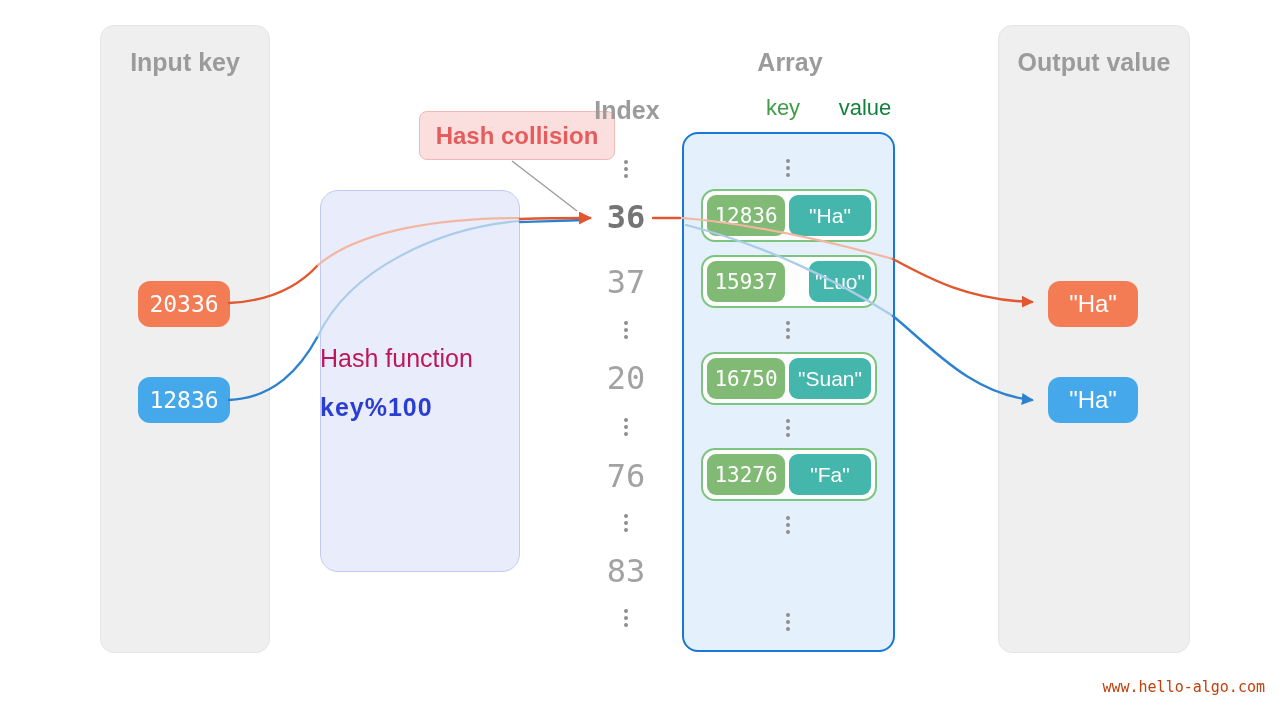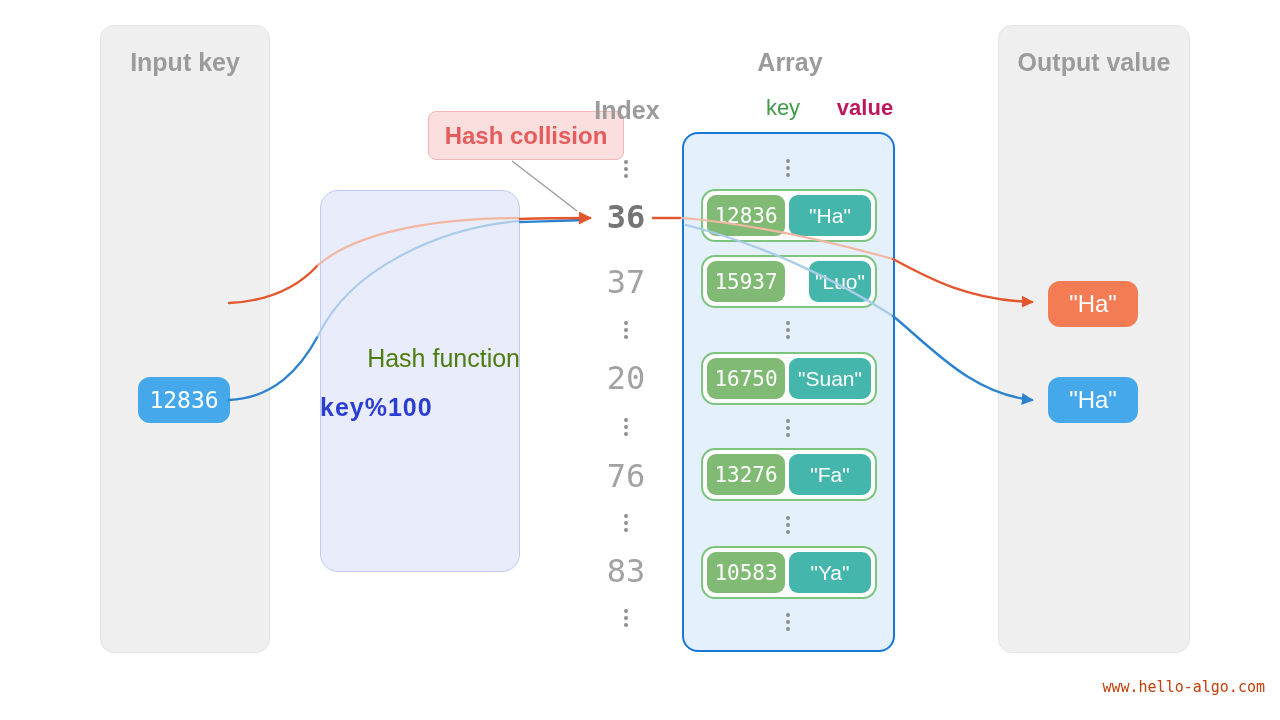--- a/index.html
+++ b/index.html
@@ -14,33 +14,33 @@
   
   .badge{position:absolute;width:92px;height:46px;border-radius:12px;color:#fff;
          display:flex;align-items:center;justify-content:center;}
   .badge.mono{font-family:"DejaVu Sans Mono",monospace;font-size:23px;}
   .badge.sans{font-size:24px;}
   .bg-orange{background:#F47C55;}
   .bg-blue{background:#45A8EA;}
   
   .hash-box{position:absolute;left:320px;top:190px;width:200px;height:382px;background:#E9ECFA;
             border:1.5px solid #C3CAF2;border-radius:18px;box-sizing:border-box;}
-  .hash-label{position:absolute;left:320px;top:344px;width:200px;text-align:right;
-              font-size:25px;color:#4d7c0f;}
+  .hash-label{position:absolute;left:320px;top:344px;width:200px;text-align:left;
+              font-size:25px;color:#be185d;}
   .hash-formula{position:absolute;left:320px;top:393px;width:200px;text-align:left;
                 font-size:25px;font-weight:bold;letter-spacing:1px;color:#2B3ED2;}
   
   .collision{position:absolute;left:419px;top:111px;width:196px;height:49px;background:#FBDEDE;
              border:1.5px solid #F2B7B7;border-radius:8px;color:#E45C5C;font-weight:bold;
-             font-size:24px;display:flex;align-items:center;justify-content:center;box-sizing:border-box;margin-left:9px;}
+             font-size:24px;display:flex;align-items:center;justify-content:center;box-sizing:border-box;}
   
   .col-header{position:absolute;transform:translate(-50%,-50%);font-weight:bold;font-size:25px;
               color:#9B9B9B;white-space:nowrap;}
   .sub-header{position:absolute;transform:translate(-50%,-50%);font-size:22px;white-space:nowrap;margin-left:37px;}
-  .c-key{color:#3E9C46;} .c-val{color:#be185d;font-weight:bold;}
+  .c-key{color:#3E9C46;} .c-val{color:#15803d;}
   
   .idx{position:absolute;transform:translate(-50%,-50%);font-family:"DejaVu Sans Mono",monospace;
        font-size:32px;color:#A2A2A2;}
   .idx.hl{color:#757575;font-weight:bold;}
   
   .vdots{position:absolute;transform:translate(-50%,-50%);display:flex;flex-direction:column;
          gap:3px;align-items:center;}
   .vdots i{width:4px;height:4px;border-radius:50%;background:#8E8E8E;}
   
   .array-box{position:absolute;left:682px;top:132px;width:213px;height:520px;background:#E4F0FB;
@@ -59,20 +59,23 @@
 </style>
 </head>
 <body>
 
 <div class="canvas">
 
   <div class="panel left">
     <div class="panel-title">Input key</div>
   </div>
 
+  <div class="badge mono bg-orange" style="left:138px;top:281px;">
+    <span>20336</span>
+  </div>
   <div class="badge mono bg-blue" style="left:138px;top:377px;">
     <span>12836</span>
   </div>
 
   <div class="hash-box"></div>
   <div class="hash-label">Hash function</div>
   <div class="hash-formula">key%100</div>
 
   <div class="collision">
     <span>Hash collision</span>
@@ -149,24 +152,20 @@
     <div class="chip key">15937</div>
     <div class="chip val">"Luo"</div>
   </div>
   <div class="row" style="top:352px;">
     <div class="chip key">16750</div>
     <div class="chip val">"Suan"</div>
   </div>
   <div class="row" style="top:448px;">
     <div class="chip key">13276</div>
     <div class="chip val">"Fa"</div>
-  </div>
-  <div class="row" style="top:546px;">
-    <div class="chip key">10583</div>
-    <div class="chip val">"Ya"</div>
   </div>
 
   <div class="panel right">
     <div class="panel-title">Output value</div>
   </div>
 
   <div class="badge sans bg-orange" style="left:1048px;top:281px;width:90px;">
     <span>"Ha"</span>
   </div>
   <div class="badge sans bg-blue" style="left:1048px;top:377px;width:90px;">

